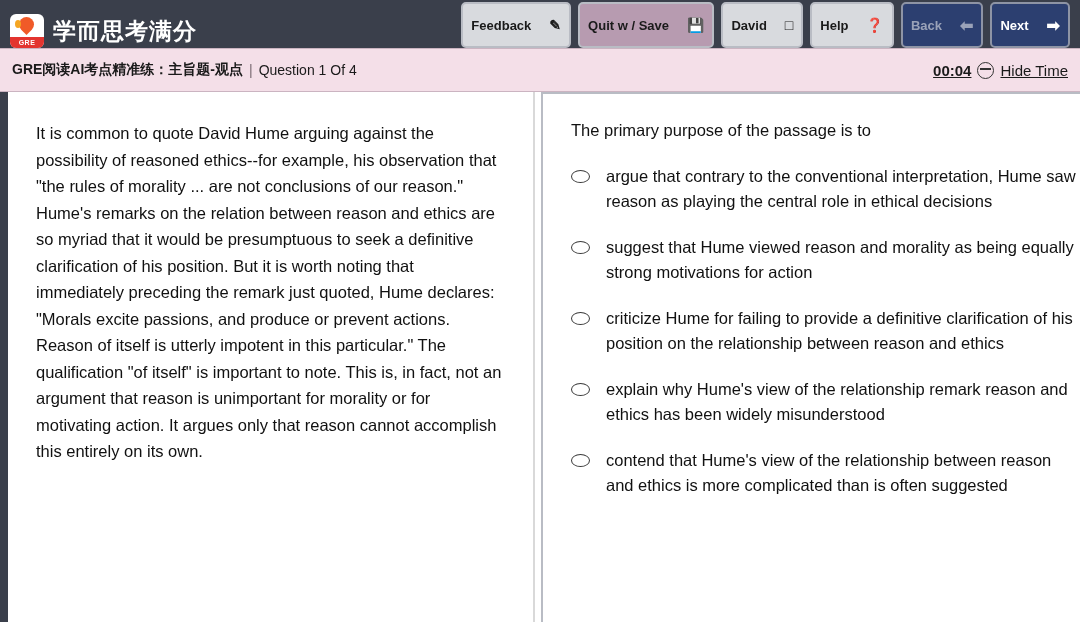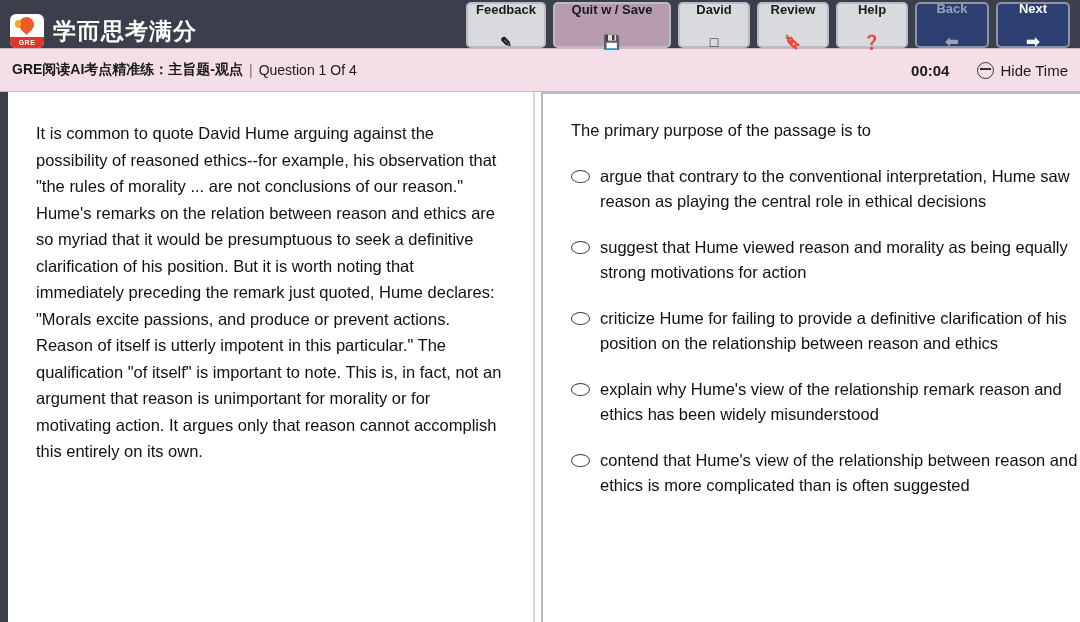--- a/index.html
+++ b/index.html
@@ -89,21 +89,21 @@
     gap: 7px;
   }
   .tbtn {
     min-width: 72px;
     height: 46px;
     border: 2px solid #b9bcc4;
     border-radius: 5px;
     background: #d8dade;
     color: #1a1a1a;
     display: flex;
-    flex-direction: column;
+    flex-direction: row;
     align-items: center;
     justify-content: center;
     gap: 18px;
     padding: 2px 8px;
     box-sizing: border-box;
     font-size: 13px;
     font-weight: bold;
     cursor: pointer;
     user-select: none;
   }
@@ -149,21 +149,22 @@
     margin: 0 6px;
     color: #7a6a72;
   }
   .infobar .qcount {
     font-weight: normal;
   }
   .infobar .right {
     margin-left: auto;
     display: flex;
     align-items: center;
-    gap: 28px;
+    gap: 6px;
+    text-decoration: underline;
   }
   .timer {
     font-weight: bold;
     font-size: 15px;
   }
   .hide-time {
     display: flex;
     align-items: center;
     gap: 6px;
     font-size: 15px;
@@ -228,21 +229,21 @@
   }
   .qstem {
     font-size: 16.5px;
     line-height: 24px;
     color: #111111;
     margin: 0 0 22px 0;
   }
   .choice {
     display: flex;
     align-items: flex-start;
-    gap: 10px;
+    gap: 16px;
     margin-bottom: 21px;
     cursor: pointer;
   }
   .radio {
     flex: 0 0 17px;
     width: 17px;
     height: 11px;
     border: 1.7px solid #3a3a3a;
     border-radius: 50%;
     margin-top: 6px;
@@ -272,24 +273,20 @@
       <span>Feedback</span>
       <span class="glyph">✎</span>
     </div>
     <div class="tbtn quit">
       <span>Quit w / Save</span>
       <span class="glyph">💾</span>
     </div>
     <div class="tbtn">
       <span>David</span>
       <span class="glyph">□</span>
-    </div>
-    <div class="tbtn">
-      <span>Review</span>
-      <span class="glyph">🔖</span>
     </div>
     <div class="tbtn">
       <span>Help</span>
       <span class="glyph">❓</span>
     </div>
     <div class="tbtn back">
       <span>Back</span>
       <span class="glyph">⬅</span>
     </div>
     <div class="tbtn next">

